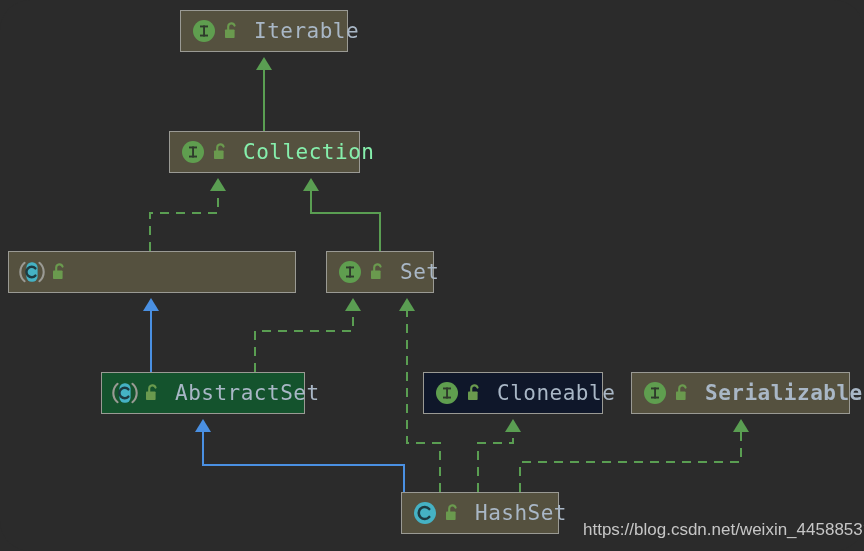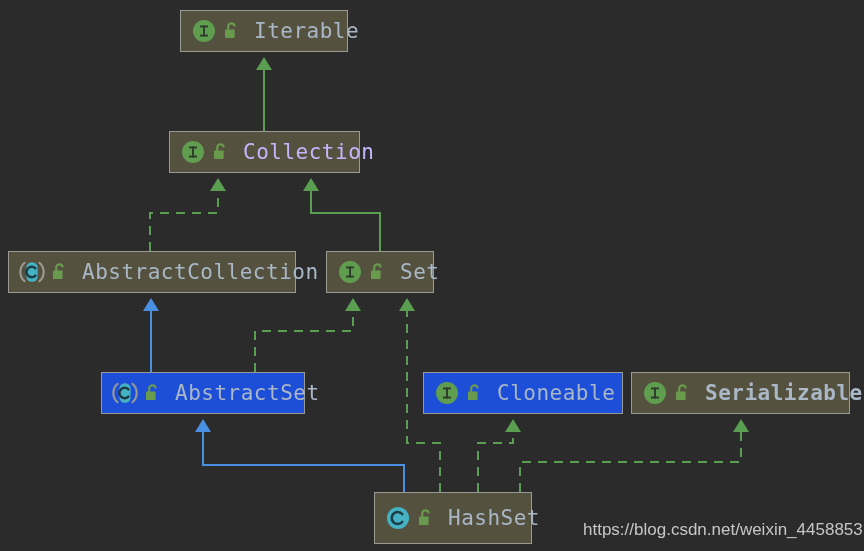--- a/index.html
+++ b/index.html
@@ -127,62 +127,61 @@
         <span class="icon-wrap"><svg width="26" height="26" viewBox="0 0 26 26">
             <circle cx="13" cy="13" r="11" fill="#5f9e4f"></circle>
             <rect x="9" y="7.5" width="8" height="1.9" fill="#2f3b2c"></rect>
             <rect x="9" y="16.6" width="8" height="1.9" fill="#2f3b2c"></rect>
             <rect x="12.1" y="7.5" width="1.9" height="11" fill="#2f3b2c"></rect>
           </svg></span>
         <span class="lock-wrap"><svg width="17" height="20" viewBox="0 0 17 20">
             <path d="M5.2 8.6 L5.2 5.3 A3.3 3.3 0 0 1 11.6 4.6" stroke="#6a9a4e" stroke-width="2.1" fill="none" stroke-linecap="round"></path>
             <rect x="2.0" y="8.4" width="9.6" height="8.6" rx="0.8" fill="#6a9a4e"></rect>
           </svg></span>
-        <span class="node-label" style="color: #c4b5fd;">Collection</span>
+        <span class="node-label" style="color: #86efac;">Collection</span>
       </div>
       <div class="node" style="left: 8px; top: 251px; width: 288px; height: 42px; background: rgb(85, 81, 63); border-color: rgb(154, 154, 148);">
         <span class="icon-wrap"><svg width="26" height="26" viewBox="0 0 26 26">
             <path d="M5.6 3.8 A12 12 0 0 0 5.6 22.2" stroke="#9a9a94" stroke-width="2.1" fill="none" stroke-linecap="round"></path>
             <path d="M20.4 3.8 A12 12 0 0 1 20.4 22.2" stroke="#9a9a94" stroke-width="2.1" fill="none" stroke-linecap="round"></path>
             <rect x="7.4" y="3.2" width="11.2" height="19.6" rx="5.2" fill="#45b2c4"></rect>
             <path d="M16.4 9.4 A5.2 5.2 0 1 0 16.4 16.6" stroke="#1d3b42" stroke-width="2.4" fill="none" stroke-linecap="round"></path>
           </svg></span>
         <span class="lock-wrap"><svg width="17" height="20" viewBox="0 0 17 20">
             <path d="M5.2 8.6 L5.2 5.3 A3.3 3.3 0 0 1 11.6 4.6" stroke="#6a9a4e" stroke-width="2.1" fill="none" stroke-linecap="round"></path>
             <rect x="2.0" y="8.4" width="9.6" height="8.6" rx="0.8" fill="#6a9a4e"></rect>
           </svg></span>
-        <span class="node-label" style="color: rgb(169, 183, 198);">AbstractCollection</span>
       </div>
       <div class="node" style="left: 326px; top: 251px; width: 108px; height: 42px; background: rgb(85, 81, 63); border-color: rgb(154, 154, 148);">
         <span class="icon-wrap"><svg width="26" height="26" viewBox="0 0 26 26">
             <circle cx="13" cy="13" r="11" fill="#5f9e4f"></circle>
             <rect x="9" y="7.5" width="8" height="1.9" fill="#2f3b2c"></rect>
             <rect x="9" y="16.6" width="8" height="1.9" fill="#2f3b2c"></rect>
             <rect x="12.1" y="7.5" width="1.9" height="11" fill="#2f3b2c"></rect>
           </svg></span>
         <span class="lock-wrap"><svg width="17" height="20" viewBox="0 0 17 20">
             <path d="M5.2 8.6 L5.2 5.3 A3.3 3.3 0 0 1 11.6 4.6" stroke="#6a9a4e" stroke-width="2.1" fill="none" stroke-linecap="round"></path>
             <rect x="2.0" y="8.4" width="9.6" height="8.6" rx="0.8" fill="#6a9a4e"></rect>
           </svg></span>
         <span class="node-label" style="color: rgb(169, 183, 198); text-align: center;">Set</span>
       </div>
-      <div class="node" style="left: 101px; top: 372px; width: 204px; height: 42px; background: #1d4ed8; border-color: rgb(154, 154, 148);">
+      <div class="node" style="left: 101px; top: 372px; width: 204px; height: 42px; background: #14532d; border-color: rgb(154, 154, 148);">
         <span class="icon-wrap"><svg width="26" height="26" viewBox="0 0 26 26">
             <path d="M5.6 3.8 A12 12 0 0 0 5.6 22.2" stroke="#9a9a94" stroke-width="2.1" fill="none" stroke-linecap="round"></path>
             <path d="M20.4 3.8 A12 12 0 0 1 20.4 22.2" stroke="#9a9a94" stroke-width="2.1" fill="none" stroke-linecap="round"></path>
             <rect x="7.4" y="3.2" width="11.2" height="19.6" rx="5.2" fill="#45b2c4"></rect>
             <path d="M16.4 9.4 A5.2 5.2 0 1 0 16.4 16.6" stroke="#1d3b42" stroke-width="2.4" fill="none" stroke-linecap="round"></path>
           </svg></span>
         <span class="lock-wrap"><svg width="17" height="20" viewBox="0 0 17 20">
             <path d="M5.2 8.6 L5.2 5.3 A3.3 3.3 0 0 1 11.6 4.6" stroke="#6a9a4e" stroke-width="2.1" fill="none" stroke-linecap="round"></path>
             <rect x="2.0" y="8.4" width="9.6" height="8.6" rx="0.8" fill="#6a9a4e"></rect>
           </svg></span>
         <span class="node-label" style="color: rgb(169, 183, 198);">AbstractSet</span>
       </div>
-      <div class="node" style="left: 423px; top: 372px; width: 200px; height: 42px; background: #1d4ed8; border-color: rgb(154, 154, 148); justify-content: space-between;">
+      <div class="node" style="left: 423px; top: 372px; width: 180px; height: 42px; background: #0f172a; border-color: rgb(154, 154, 148); justify-content: space-between;">
         <span class="icon-wrap"><svg width="26" height="26" viewBox="0 0 26 26">
             <circle cx="13" cy="13" r="11" fill="#5f9e4f"></circle>
             <rect x="9" y="7.5" width="8" height="1.9" fill="#2f3b2c"></rect>
             <rect x="9" y="16.6" width="8" height="1.9" fill="#2f3b2c"></rect>
             <rect x="12.1" y="7.5" width="1.9" height="11" fill="#2f3b2c"></rect>
           </svg></span>
         <span class="lock-wrap"><svg width="17" height="20" viewBox="0 0 17 20">
             <path d="M5.2 8.6 L5.2 5.3 A3.3 3.3 0 0 1 11.6 4.6" stroke="#6a9a4e" stroke-width="2.1" fill="none" stroke-linecap="round"></path>
             <rect x="2.0" y="8.4" width="9.6" height="8.6" rx="0.8" fill="#6a9a4e"></rect>
           </svg></span>
@@ -194,21 +193,21 @@
             <rect x="9" y="7.5" width="8" height="1.9" fill="#2f3b2c"></rect>
             <rect x="9" y="16.6" width="8" height="1.9" fill="#2f3b2c"></rect>
             <rect x="12.1" y="7.5" width="1.9" height="11" fill="#2f3b2c"></rect>
           </svg></span>
         <span class="lock-wrap"><svg width="17" height="20" viewBox="0 0 17 20">
             <path d="M5.2 8.6 L5.2 5.3 A3.3 3.3 0 0 1 11.6 4.6" stroke="#6a9a4e" stroke-width="2.1" fill="none" stroke-linecap="round"></path>
             <rect x="2.0" y="8.4" width="9.6" height="8.6" rx="0.8" fill="#6a9a4e"></rect>
           </svg></span>
         <span class="node-label" style="color: rgb(169, 183, 198);">Serializable</span>
       </div>
-      <div class="node" style="left: 374px; top: 492px; width: 158px; height: 52px; background: rgb(85, 81, 63); border-color: rgb(154, 154, 148);">
+      <div class="node" style="left: 401px; top: 492px; width: 158px; height: 42px; background: rgb(85, 81, 63); border-color: rgb(154, 154, 148);">
         <span class="icon-wrap"><svg width="26" height="26" viewBox="0 0 26 26">
             <circle cx="13" cy="13" r="11" fill="#45b2c4"></circle>
             <path d="M17.2 9.0 A6 6 0 1 0 17.2 17.0" stroke="#1d3b42" stroke-width="2.6" fill="none" stroke-linecap="round"></path>
           </svg></span>
         <span class="lock-wrap"><svg width="17" height="20" viewBox="0 0 17 20">
             <path d="M5.2 8.6 L5.2 5.3 A3.3 3.3 0 0 1 11.6 4.6" stroke="#6a9a4e" stroke-width="2.1" fill="none" stroke-linecap="round"></path>
             <rect x="2.0" y="8.4" width="9.6" height="8.6" rx="0.8" fill="#6a9a4e"></rect>
           </svg></span>
         <span class="node-label" style="color: rgb(169, 183, 198);">HashSet</span>
       </div>

